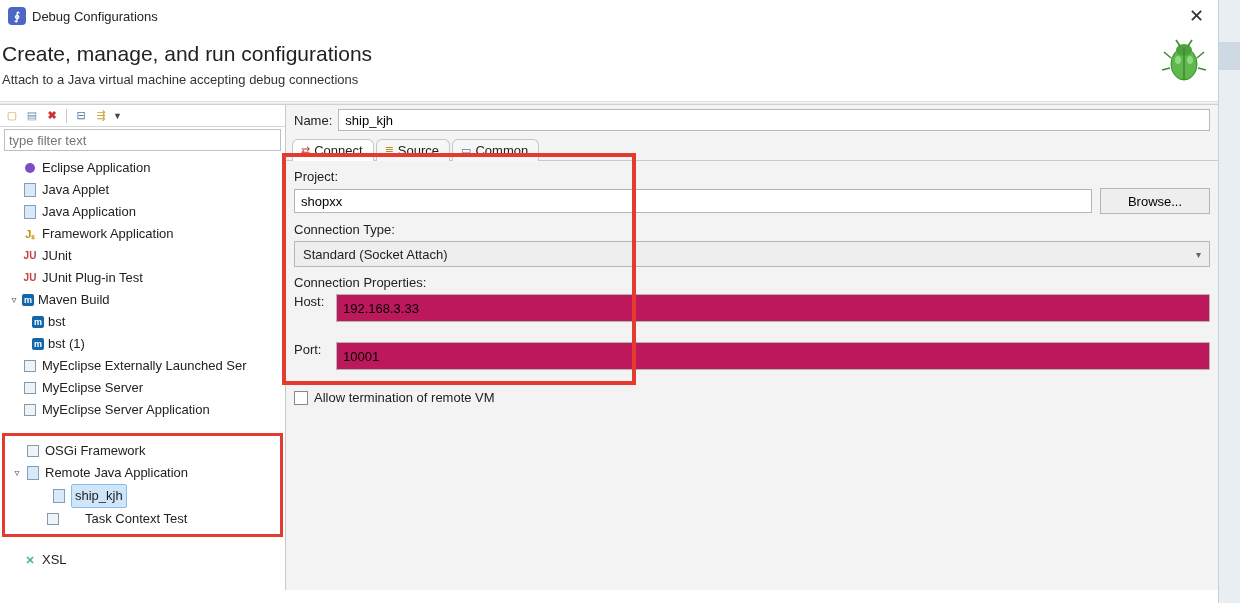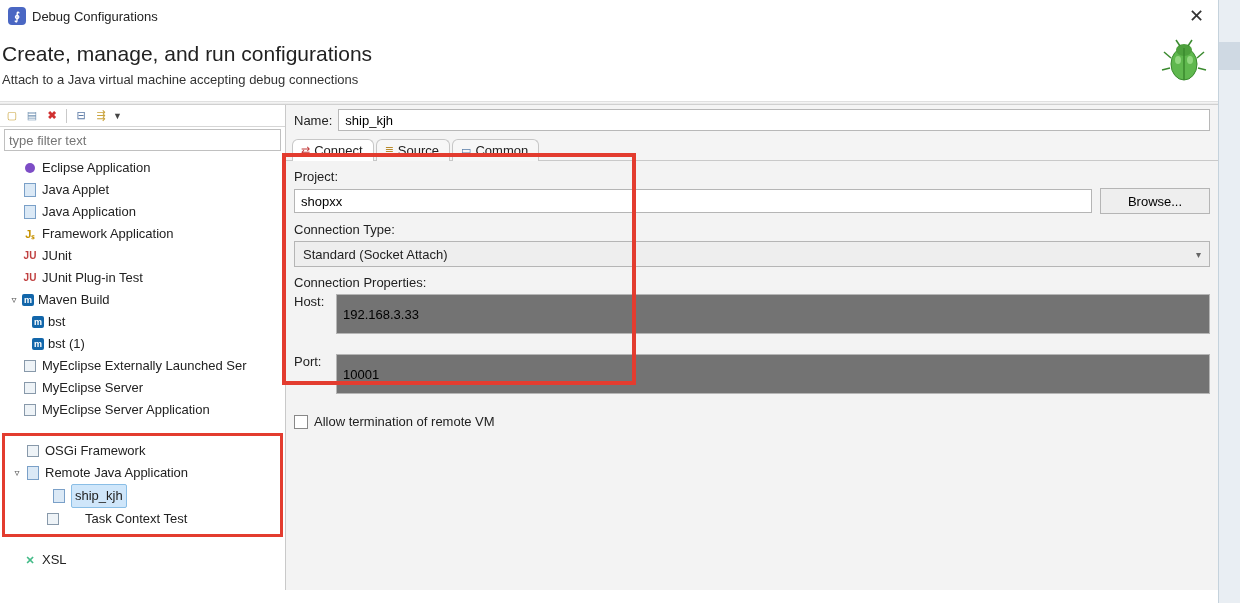--- a/index.html
+++ b/index.html
@@ -305,23 +305,23 @@
   .select .sel-caret { font-size: 10px; color:#666; }
   .prop-row {
     display: flex;
     align-items: flex-start;
     gap: 6px;
     margin-bottom: 20px;
   }
   .prop-label { width: 36px; font-size: 13px; }
   .prop-input {
     flex: 1;
-    height: 40px;
+    height: 28px;
     border: 1px solid #b5b5b5;
-    background: #737373;
+    background: #be185d;
     padding: 0 6px;
     font-size: 13px;
   }
   .chk-row {
     display: flex;
     align-items: center;
     gap: 6px;
     margin-top: 6px;
   }
   .chk {

